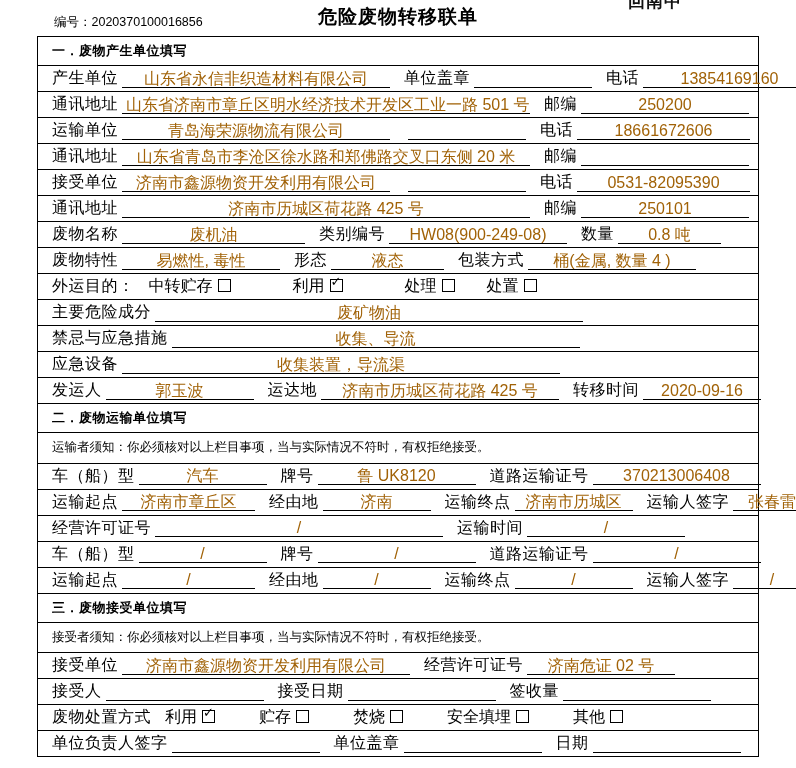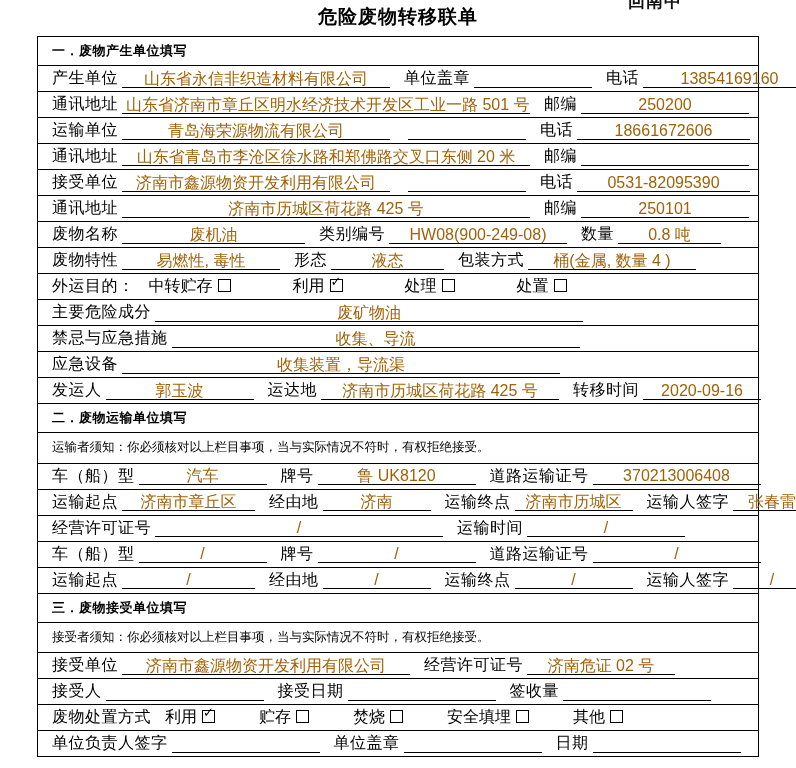--- a/index.html
+++ b/index.html
@@ -130,20 +130,23 @@
     margin-right: 34px;
     white-space: nowrap;
   }
 </style>
 </head>
 <body>
 
 <div class="page">
 
   <div class="top-row">
+    <div class="doc-no">
+      <span>编号：</span><span>2020370100016856</span>
+    </div>
     <div class="doc-title">危险废物转移联单</div>
     <div class="corner-mark">回南中</div>
   </div>
 
   <table class="form">
     <tbody id="form-body">
         <tr>
           <td class="sec-head">一．废物产生单位填写</td>
         </tr>
         <tr>
@@ -255,21 +258,21 @@
             </div>
           </td>
         </tr>
         <tr>
           <td>
             <div class="row-inner">
               <span class="lbl">外运目的：</span>
               <span style="width: 14px; flex: 0 0 auto;"></span>
               <span class="opt" style="margin-right: 62px;"><span>中转贮存</span><span class="chk"></span></span>
               <span class="opt" style="margin-right: 62px;"><span>利用</span><span class="chk checked"></span></span>
-              <span class="opt" style="margin-right: 62px; font-family: Liberation Mono, monospace;"><span>处理</span><span class="chk"></span></span>
+              <span class="opt" style="margin-right: 32px; font-family: Liberation Mono, monospace;"><span>处理</span><span class="chk"></span></span>
               <span class="opt" style="margin-right: 62px;"><span>处置</span><span class="chk"></span></span>
               <span class="flex1"></span>
             </div>
           </td>
         </tr>
         <tr>
           <td>
             <div class="row-inner">
               <span class="lbl">主要危险成分</span>
               <span class="val" style="width: 420px;">废矿物油</span>

